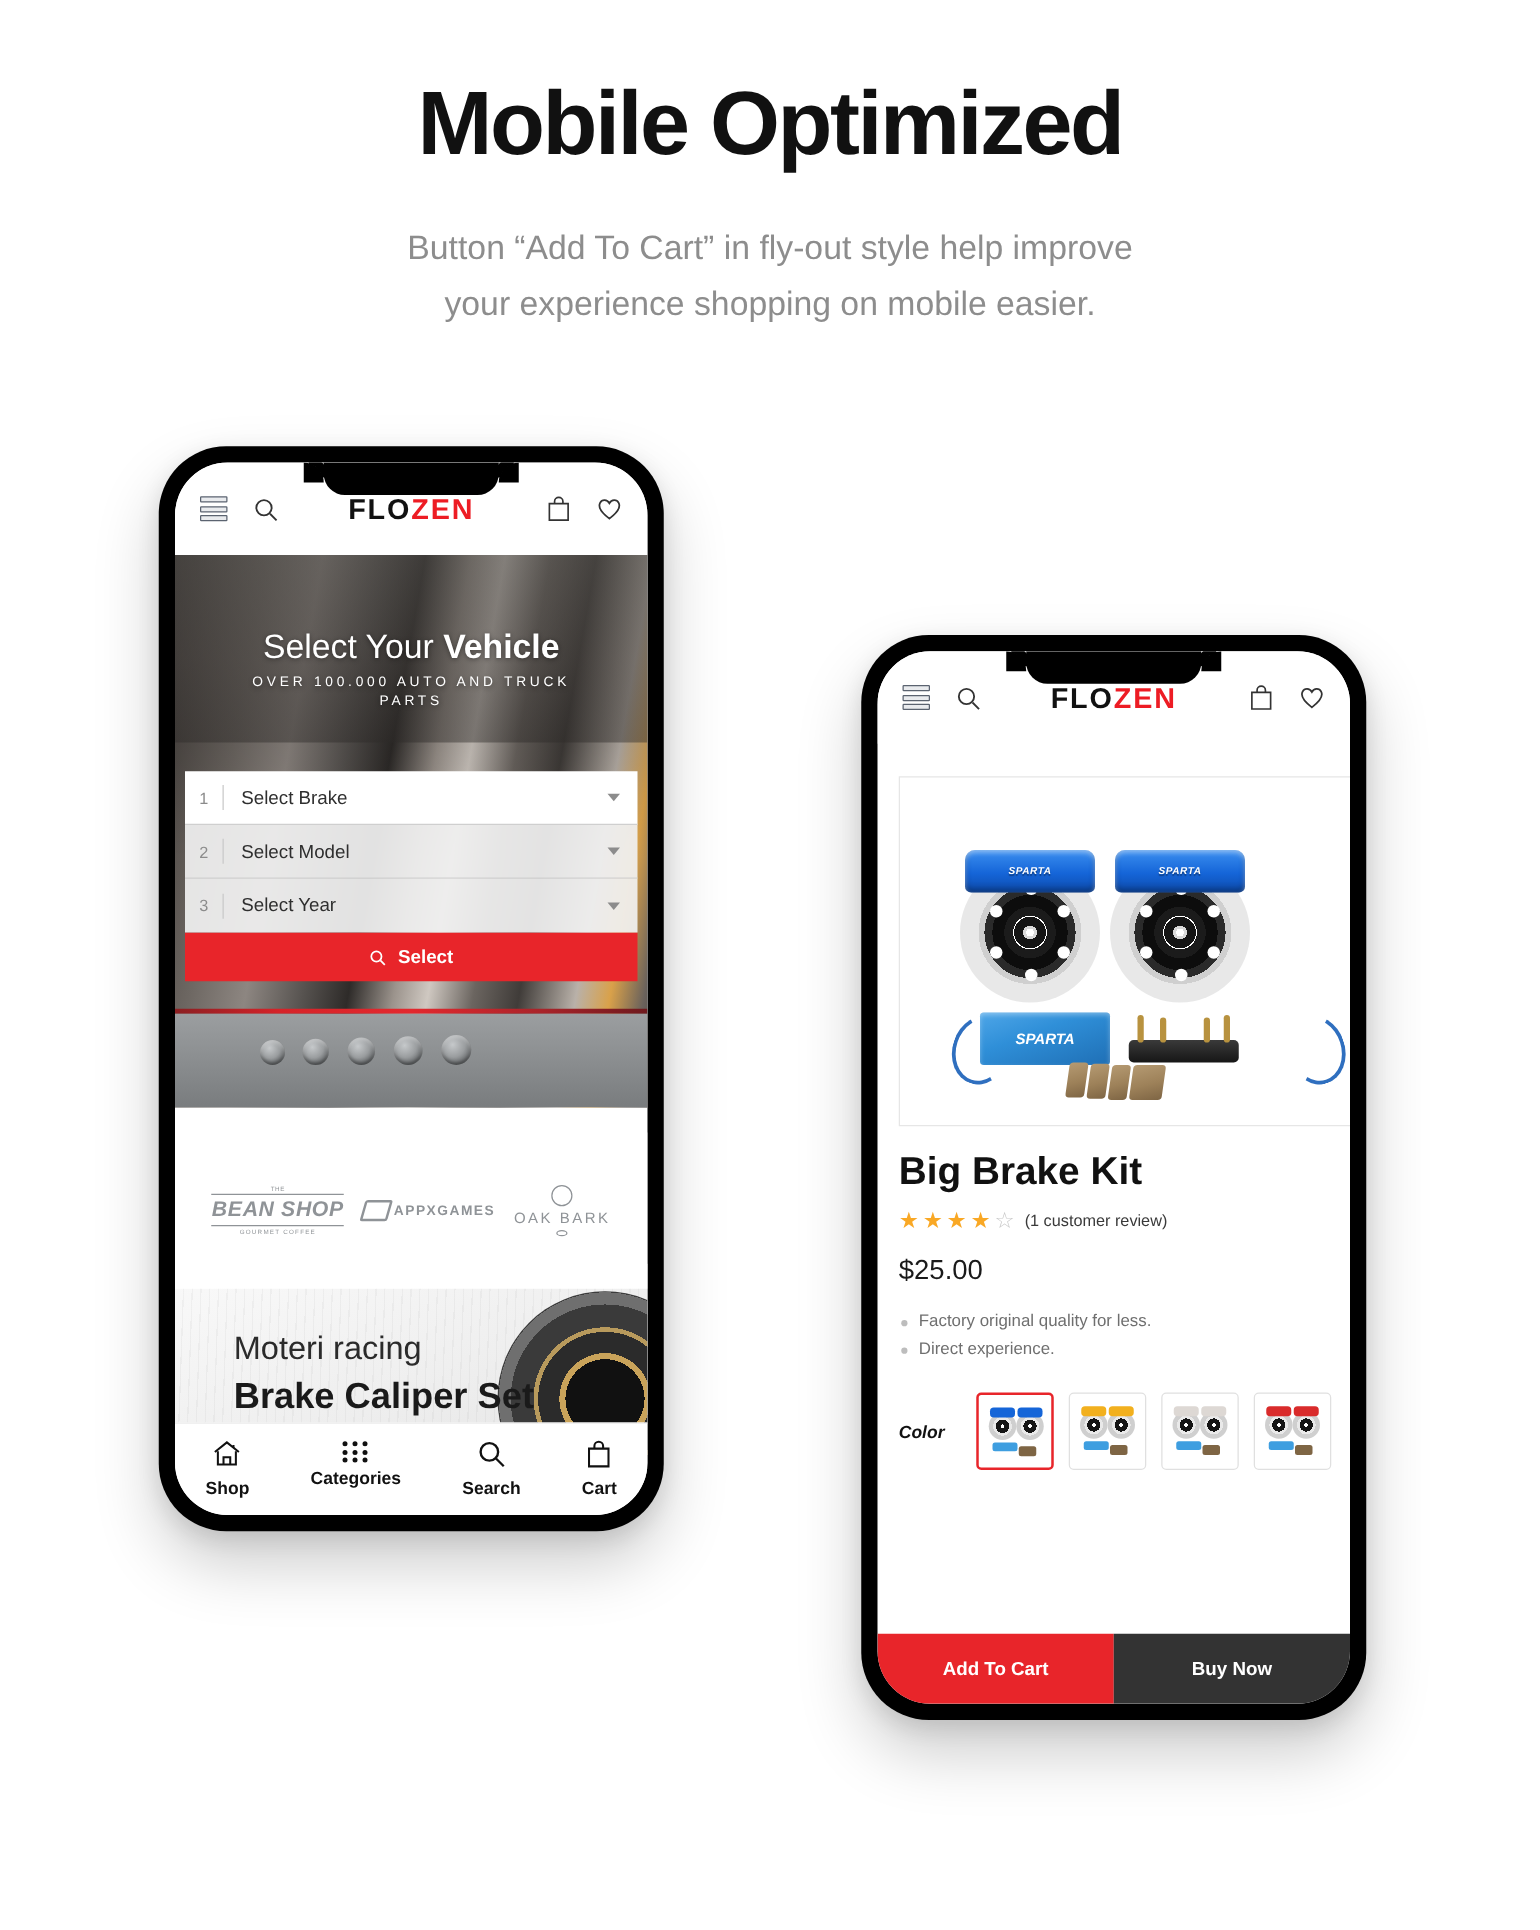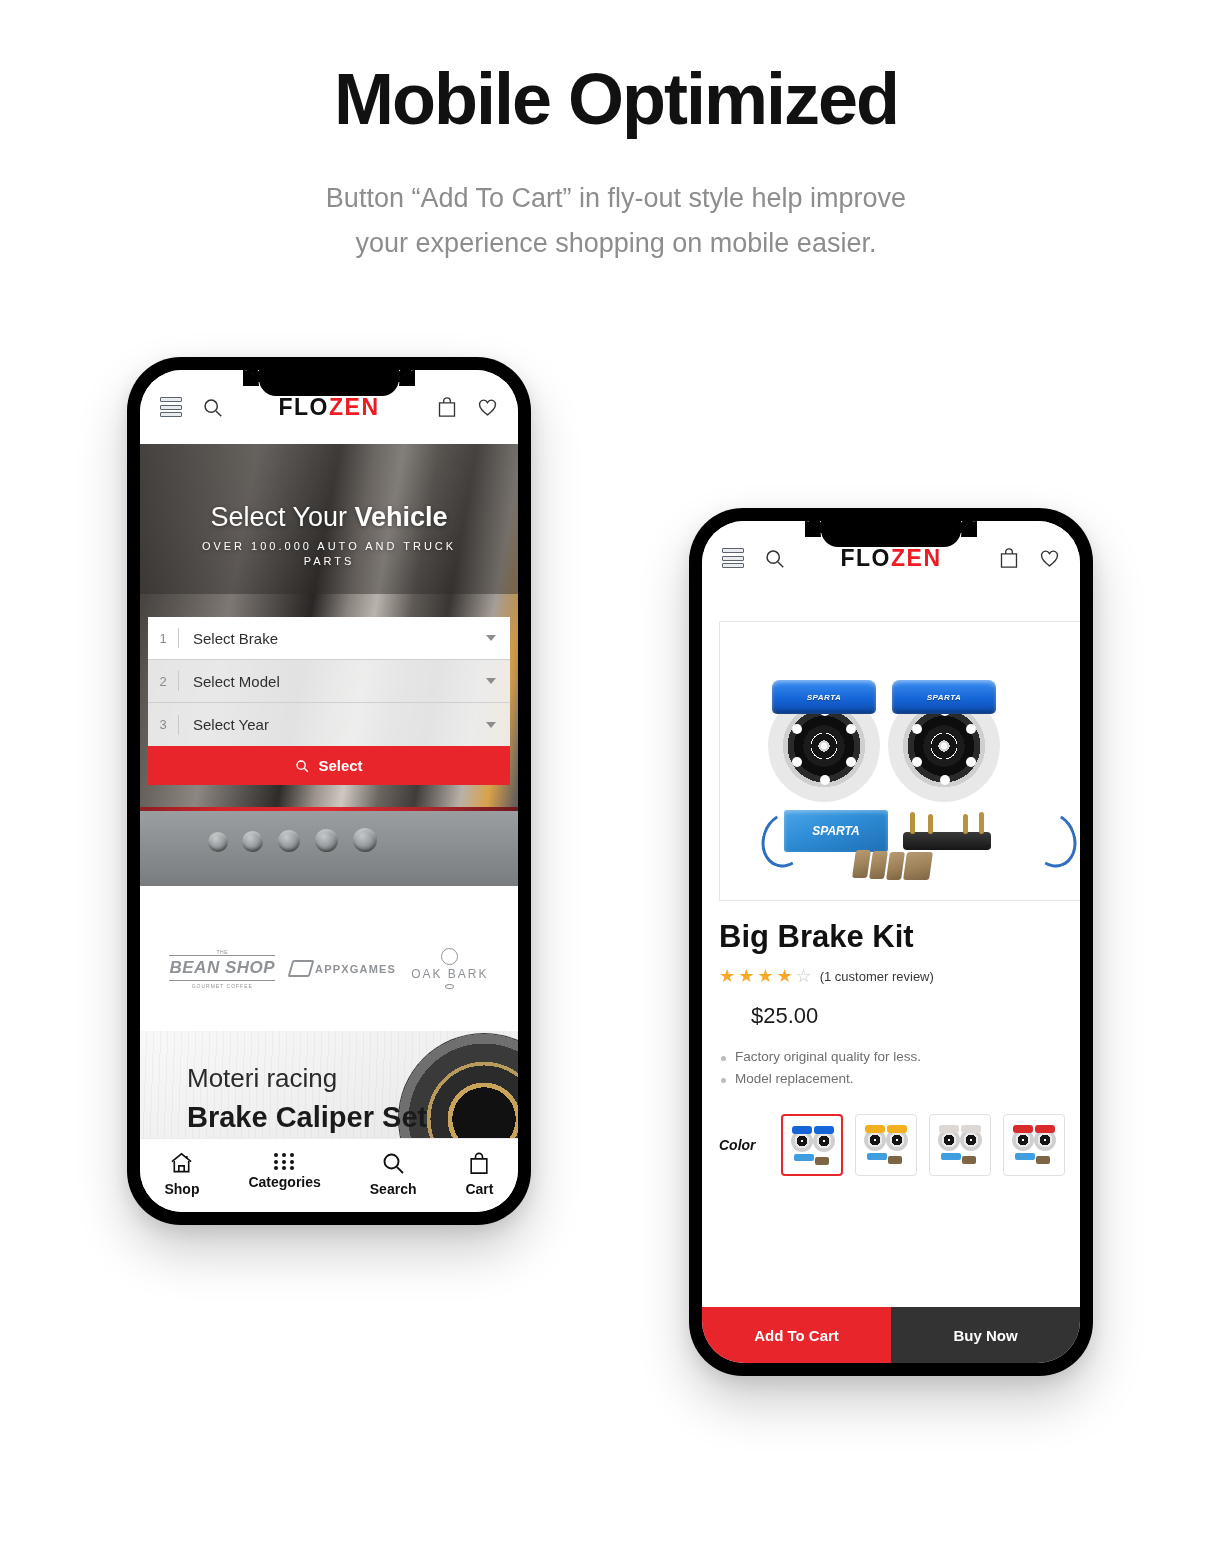--- a/index.html
+++ b/index.html
@@ -229,21 +229,21 @@
     position:absolute; border-radius:4px;
     background: linear-gradient(180deg,#3a3a3a 0%, #161616 100%);
   }
 
   .ptitle { position:absolute; font-weight:800; color:#111; }
   .prating { position:absolute; display:flex; align-items:center; gap:3px; }
   .prating .star { font-size:18px; line-height:1; }
   .prating .full { color:#F9A825; }
   .prating .empty { color:#c9c9c9; }
   .prating .rtxt { color:#3a3a3a; margin-left:5px; }
-  .pprice { position:absolute; color:#1a1a1a;margin-left:32px; }
+  .pprice { position:absolute; color:#1a1a1a; }
   .pbullets { position:absolute; color:#6f6f6f; list-style:none; }
   .pbullets li { position:relative; padding-left:16px; margin-bottom:7px; }
   .pbullets li:before {
     content:""; position:absolute; left:2px; top:7px;
     width:5px; height:5px; border-radius:50%; background:#bdbdbd;
   }
   .colorrow { position:absolute; display:flex; align-items:center;font-style:italic; }
   .colorlabel { font-weight:700; color:#111; }
   .swatch {
     position:relative; border:1px solid #e0e0e0; border-radius:4px;
@@ -529,21 +529,21 @@
         <span class="star full">★</span>
         <span class="star full">★</span>
         <span class="star empty">☆</span>
         <span class="rtxt" style="font-size:13px;">(1 customer review)</span>
       </div>
 
       <div class="pprice" style="left:17px; top:482px; font-size:22px;">$25.00</div>
 
       <ul class="pbullets" style="left:17px; top:528px; font-size:13.5px;">
         <li>Factory original quality for less.</li>
-        <li>Model replacement.</li>
+        <li>Direct experience.</li>
       </ul>
 
       <div class="colorrow" style="left:17px; top:593px; gap:12px;">
         <span class="colorlabel" style="font-size:14px; width:50px;">Color</span>
         <span class="swatch sel" style="width:62px;height:62px;">
           <span class="mini">
             <span class="mr" style="left:8px;top:14px;width:22px;height:22px;"></span>
             <span class="mr" style="left:30px;top:14px;width:22px;height:22px;"></span>
             <span class="mc" style="left:9px;top:10px;width:20px;height:8px;background:#1565d8;"></span>
             <span class="mc" style="left:31px;top:10px;width:20px;height:8px;background:#1565d8;"></span>

